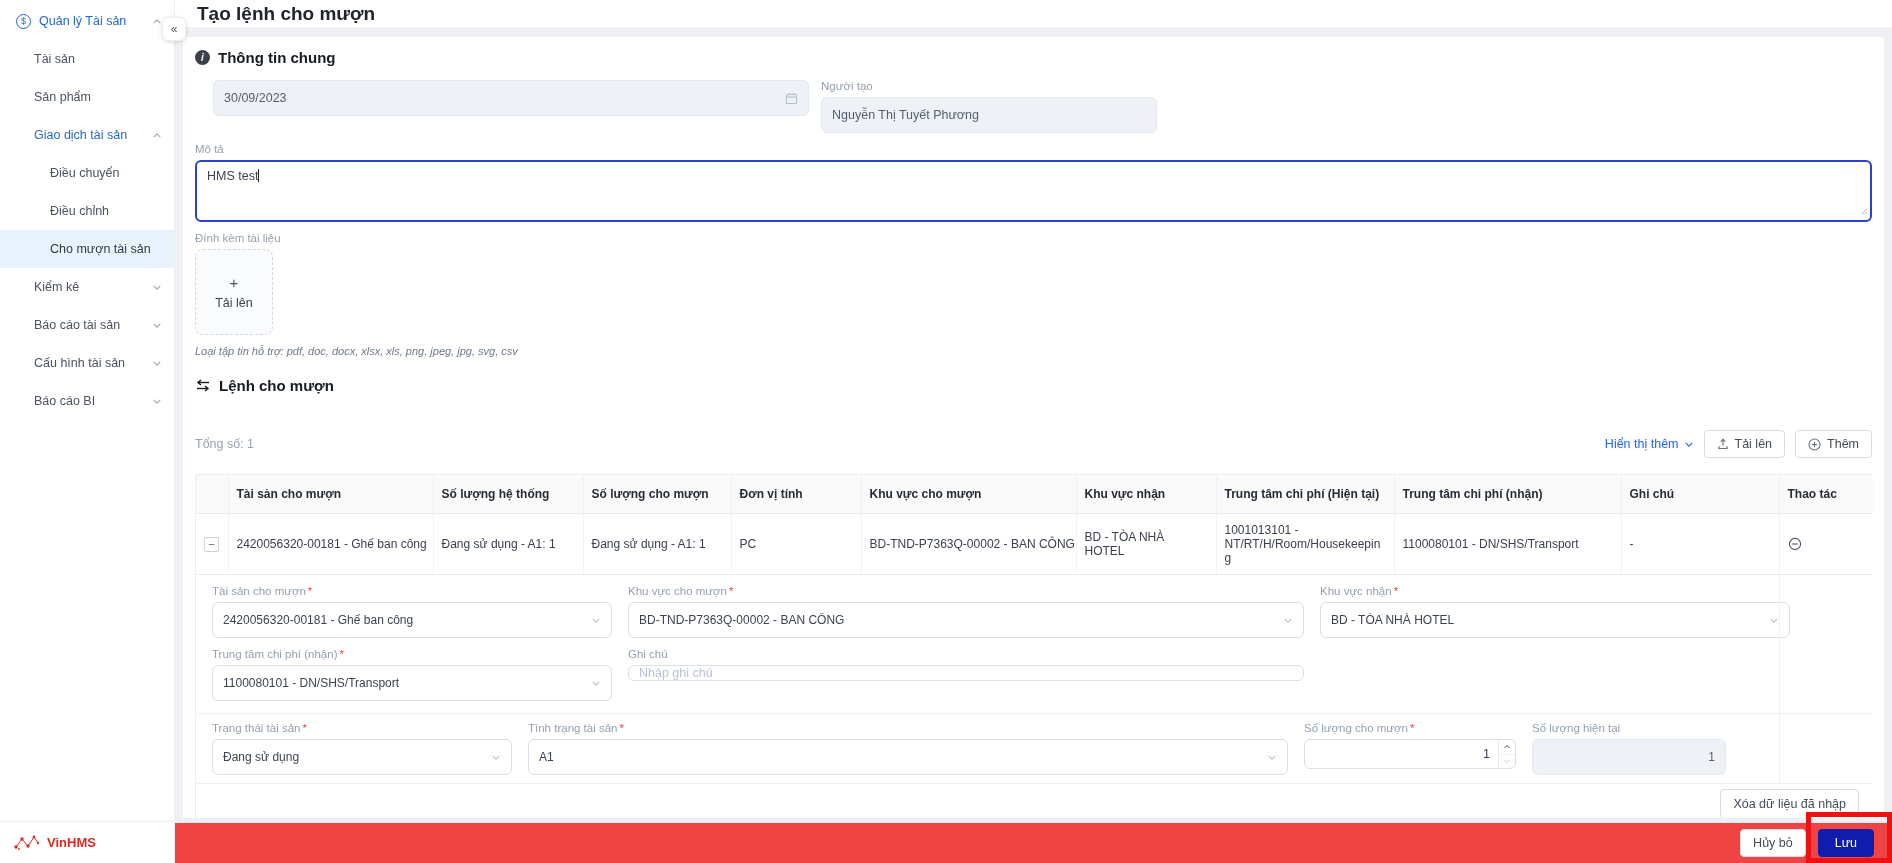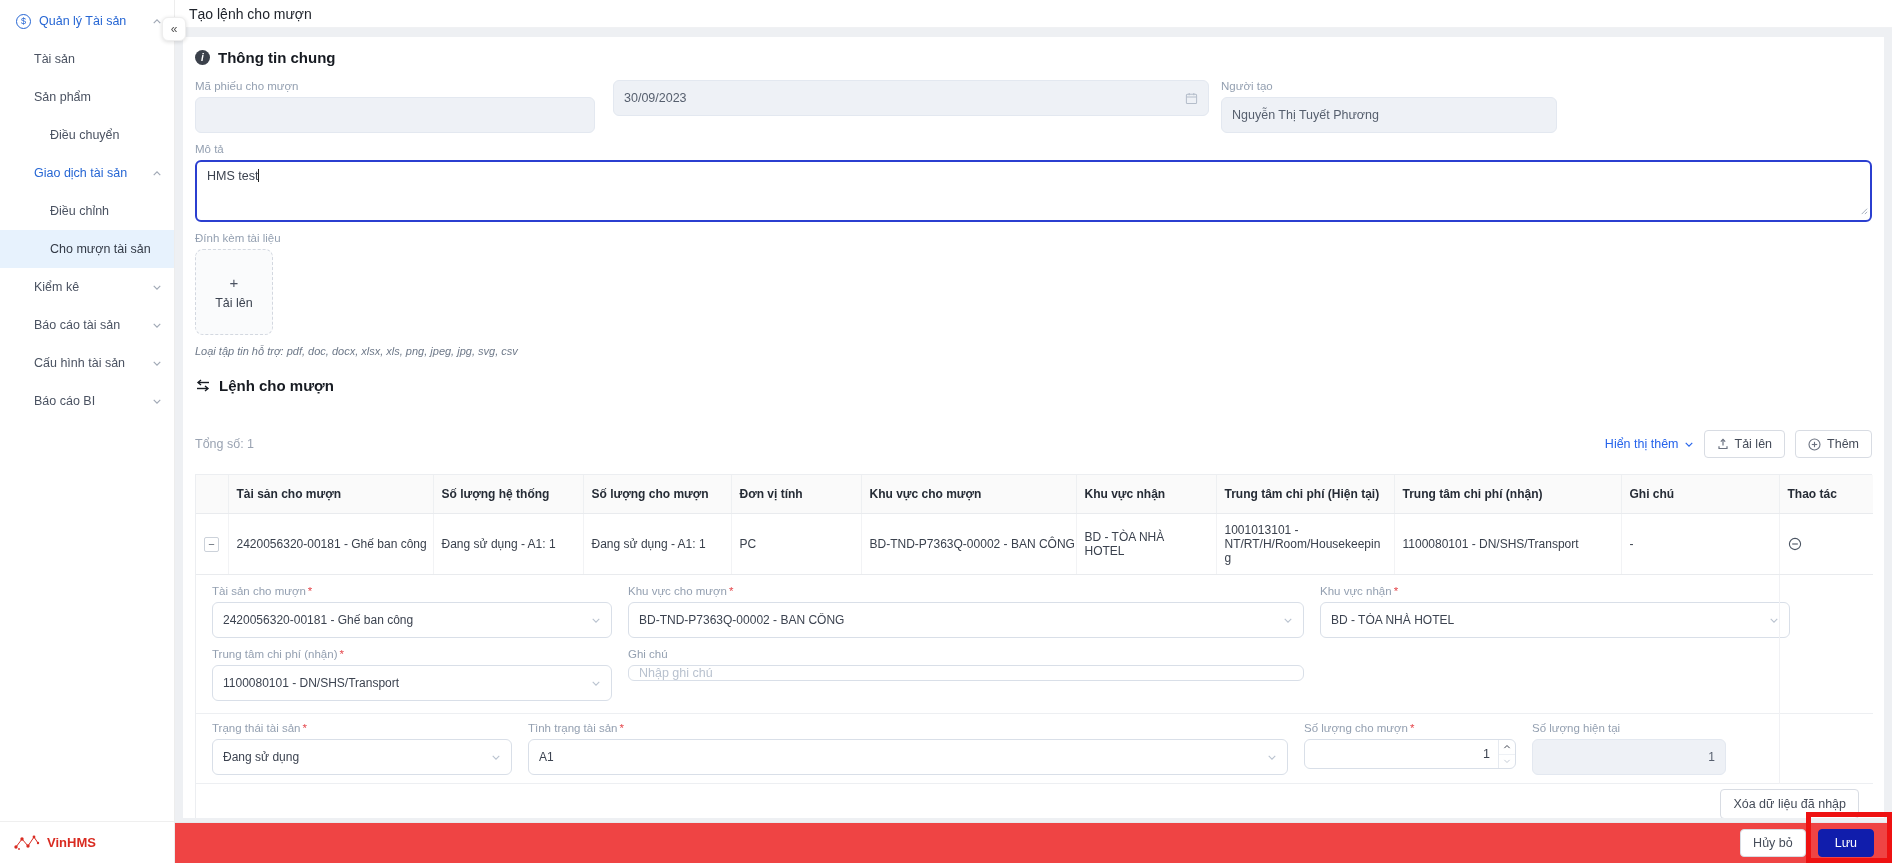--- a/index.html
+++ b/index.html
@@ -23,21 +23,21 @@
   .mi-arrow { margin-left:auto; color:#a0a8b5; display:flex; }
   .mi-icon { margin-right:8px; width:15px; height:15px; min-width:15px; border:1.2px solid currentColor; border-radius:50%; font-size:9px; display:flex; align-items:center; justify-content:center; }
   .brand { height:42px; border-top:1px solid #efefef; display:flex; align-items:center; gap:7px; padding-left:13px; background:#fff; }
   .brand-name { color:#d92b21; font-weight:bold; font-size:13px; }
 
   
   .main { flex:1; display:flex; flex-direction:column; position:relative; min-width:0; }
   .collapse-btn { position:absolute; left:-13px; top:17px; width:24px; height:24px; background:#fff; border:1px solid #eee; border-radius:6px;
     box-shadow:0 1px 4px rgba(0,0,0,.14); display:flex; align-items:center; justify-content:center; font-size:12px; color:#555; z-index:9; cursor:pointer; }
   .topbar { height:28px; background:#fff; border-bottom:1px solid #f0f1f3; display:flex; align-items:center; padding-left:14px; }
-  .page-title { font-size:14px; font-weight:normal; color:#20242c; margin:0; }
+  .page-title { font-size:19px; font-weight:bold; color:#20242c; margin:8px; }
   .content { flex:1; padding:9px 8px 4px; min-height:0; }
   .card { background:#fff; height:100%; padding:12px 12px 8px; position:relative; overflow:hidden; }
 
   .sec-title { display:flex; align-items:center; gap:8px; font-size:15px; font-weight:bold; color:#171b22; }
   .info-badge { width:15px; height:15px; border-radius:50%; background:#3b414b; color:#fff; font-size:10px; font-style:italic; font-weight:bold;
     display:flex; align-items:center; justify-content:center; }
   .swap-icon { color:#171b22; display:flex; }
 
   .frow { display:flex; margin-top:14px; }
   .flabel { display:block; font-size:11.5px; color:#94a0b1; margin-bottom:5px; white-space:nowrap; }
@@ -127,30 +127,30 @@
               <polyline points="2,7.5 6,3.5 10,7.5"></polyline>
             </svg>
           </span>
       </div>
       <div class="menu-item lvl1">
         <span class="mi-label">Tài sản</span>
       </div>
       <div class="menu-item lvl1">
         <span class="mi-label">Sản phẩm</span>
       </div>
+      <div class="menu-item lvl1 active">
+        <span class="mi-label">Giao dịch tài sản</span>
+        <span class="mi-arrow">
+            <svg width="10" height="9" viewBox="0 0 12 11" fill="none" stroke="currentColor" stroke-width="1.4">
+              <polyline points="2,7.5 6,3.5 10,7.5"></polyline>
+            </svg>
+          </span>
+      </div>
       <div class="menu-item lvl2">
         <span class="mi-label">Điều chuyển</span>
-      </div>
-      <div class="menu-item lvl1 active">
-        <span class="mi-label">Giao dịch tài sản</span>
-        <span class="mi-arrow">
-            <svg width="10" height="9" viewBox="0 0 12 11" fill="none" stroke="currentColor" stroke-width="1.4">
-              <polyline points="2,7.5 6,3.5 10,7.5"></polyline>
-            </svg>
-          </span>
       </div>
       <div class="menu-item lvl2">
         <span class="mi-label">Điều chỉnh</span>
       </div>
       <div class="menu-item lvl2 selected">
         <span class="mi-label">Cho mượn tài sản</span>
       </div>
       <div class="menu-item lvl1">
         <span class="mi-label">Kiểm kê</span>
         <span class="mi-arrow">
@@ -214,26 +214,20 @@
 
     <section class="content">
       <div class="card">
 
         <div class="sec-title">
           <span class="info-badge">i</span>
           <span>Thông tin chung</span>
         </div>
 
         <div class="frow">
-          <div class="w1">
-            <span class="flabel">Mã phiếu cho mượn</span>
-            <div class="control disabled">
-              <span></span>
-            </div>
-          </div>
           <div class="w2">
             <div class="control disabled">
               <span>30/09/2023</span>
               <span class="date-icon">
                 <svg width="13" height="13" viewBox="0 0 14 14" fill="none" stroke="currentColor" stroke-width="1.1">
                   <rect x="1.5" y="2.5" width="11" height="10" rx="1.2"></rect>
                     <line x1="1.5" y1="5.5" x2="12.5" y2="5.5"></line>
                   <line x1="4.5" y1="1" x2="4.5" y2="3.5"></line>
                     <line x1="9.5" y1="1" x2="9.5" y2="3.5"></line>
                 </svg>

